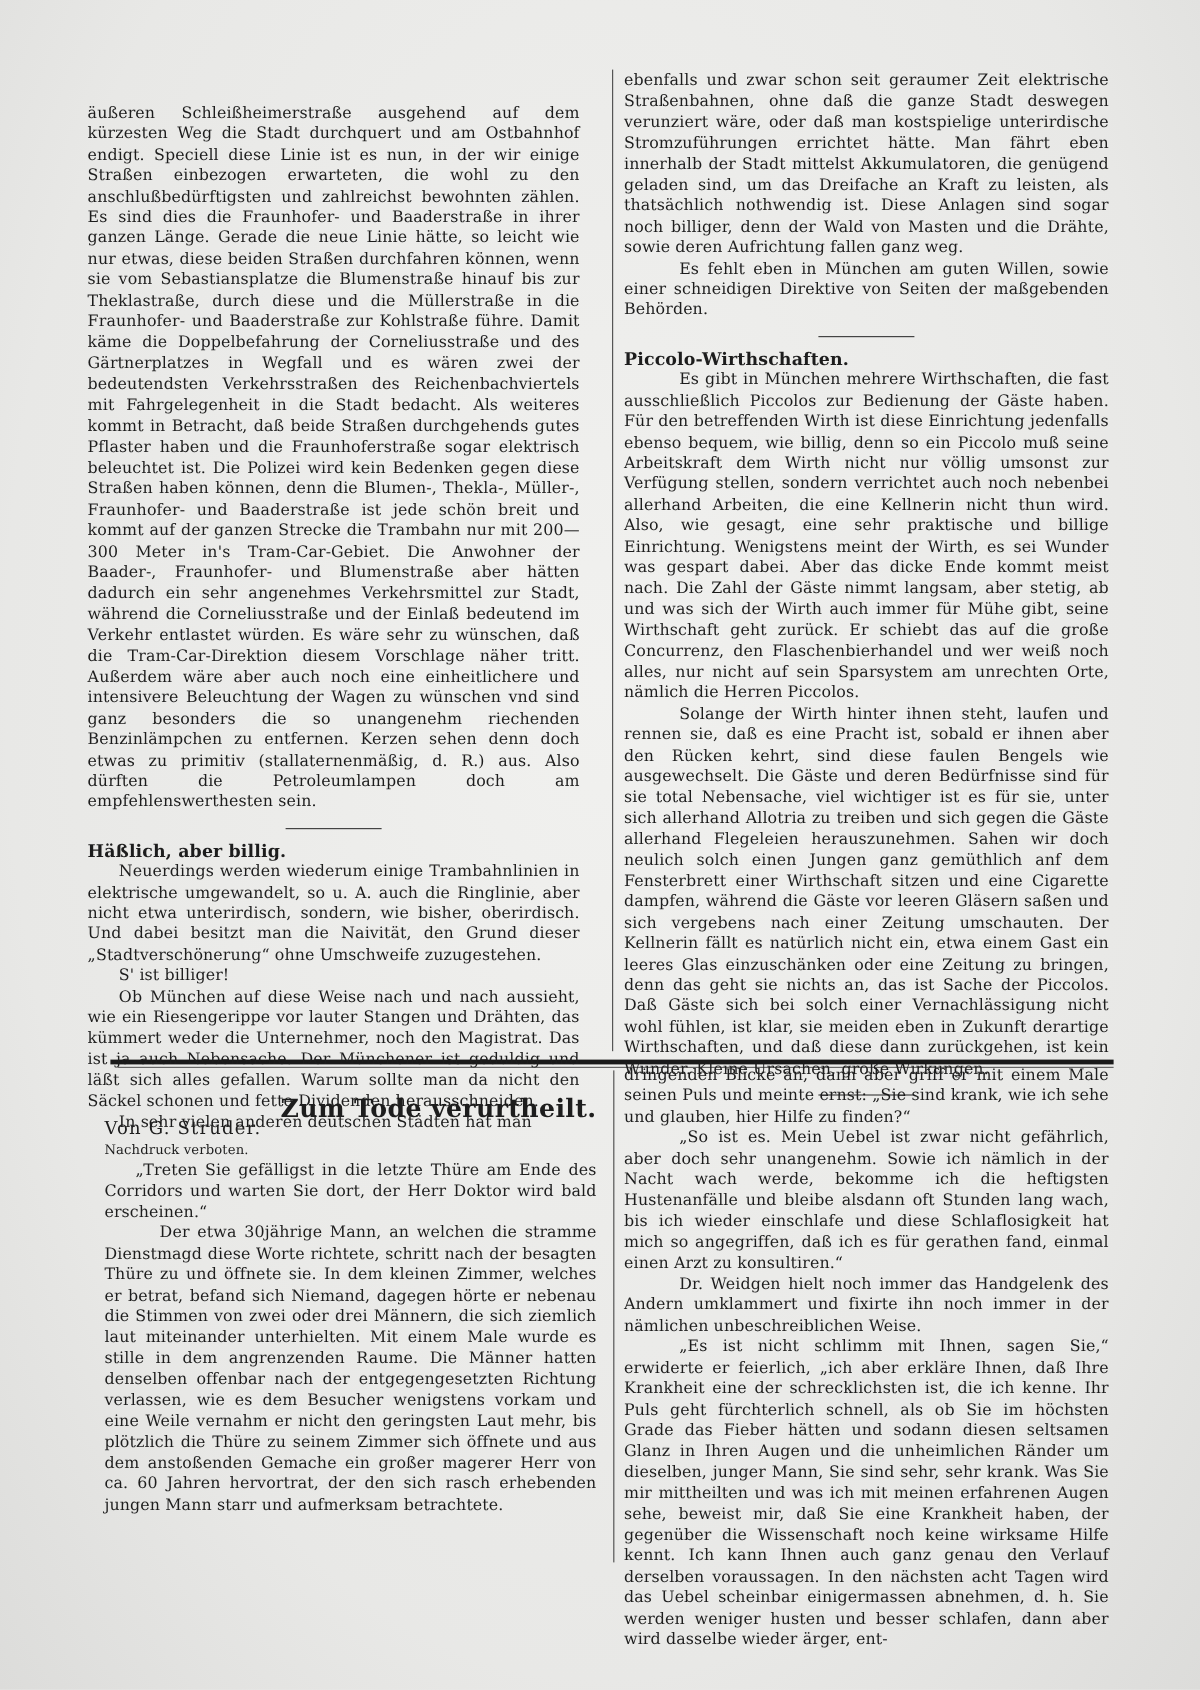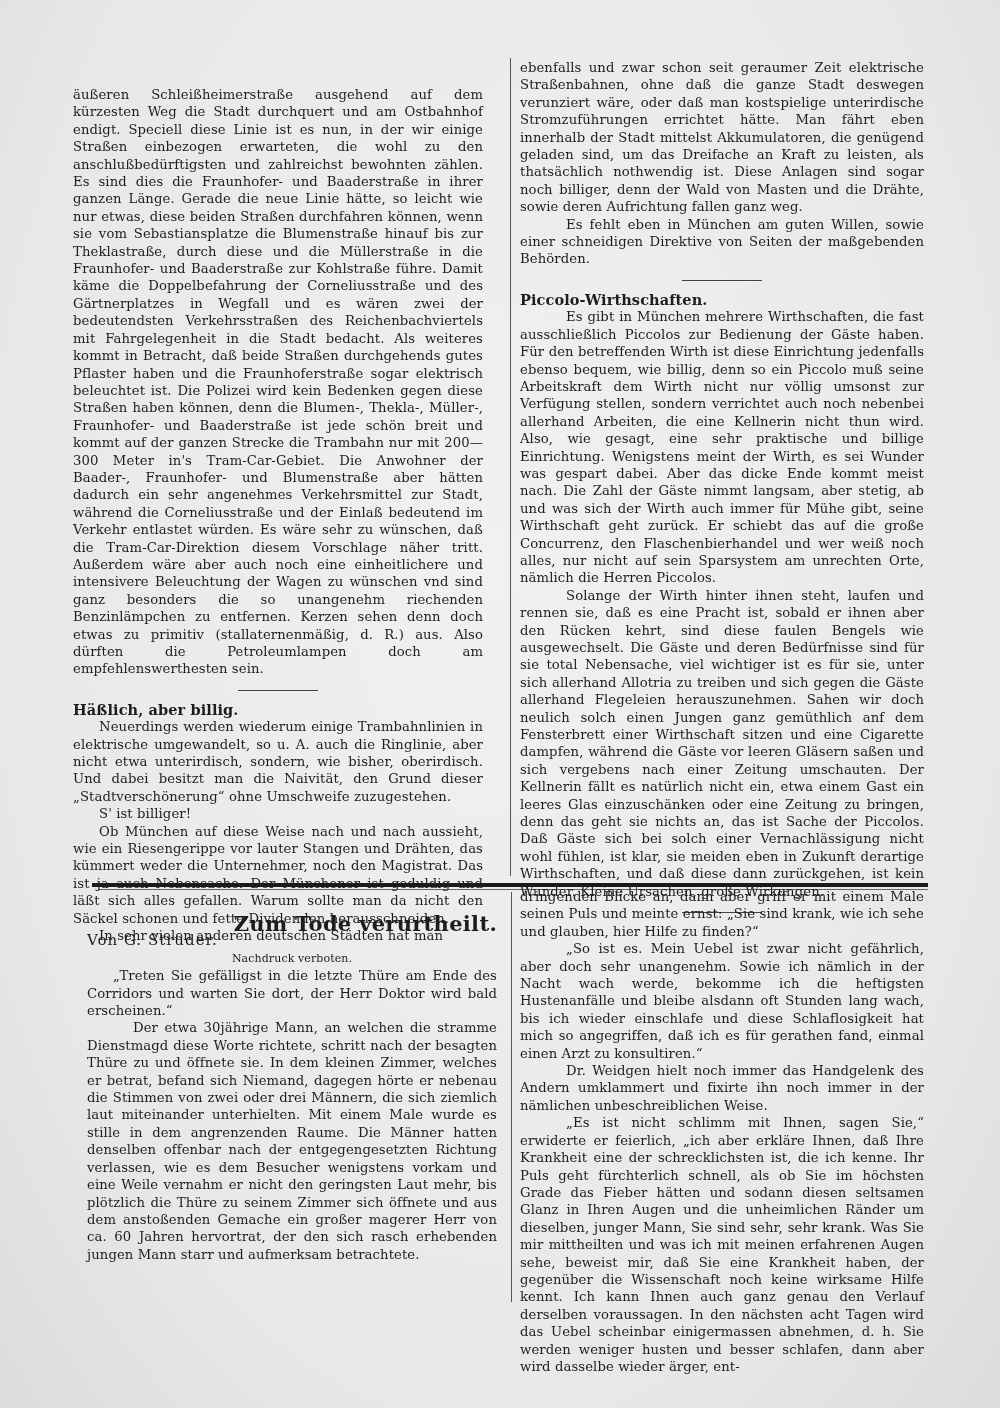--- a/index.html
+++ b/index.html
@@ -35,21 +35,21 @@
   .short-rule { width: 80px; height: 1px; background: #444; margin: 12px auto 10px auto; }
   .heading {
     text-align: left; font-weight: bold; font-size: 14.5px;
     margin: 4px 0 2px 0; text-indent: 0 !important;
   }
   .big-heading {
     text-align: right; font-weight: bold; font-size: 21px;
     margin: 18px 0 6px 0; letter-spacing: 0.3px;
   }
   .byline { font-size: 15px; letter-spacing: 1px; margin: 0 0 2px 0; }
-  .notice { text-align: center; font-size: 11px; margin: 0 0 2px 0; }
+  .notice { font-size: 11px; margin: 0 0 2px 0; }
 </style>
 </head>
 <body>
 
 <div class="page">
 
   <div class="vrule-top"></div>
   <div class="vrule-bot"></div>
   <div class="hrule-thick"></div>
   <div class="hrule-thin"></div>

